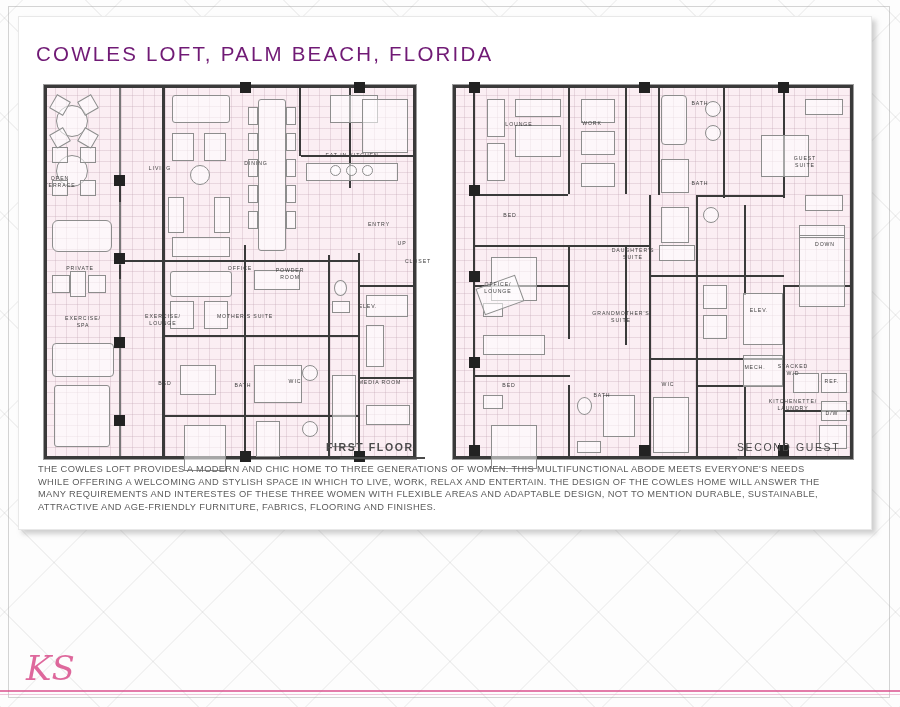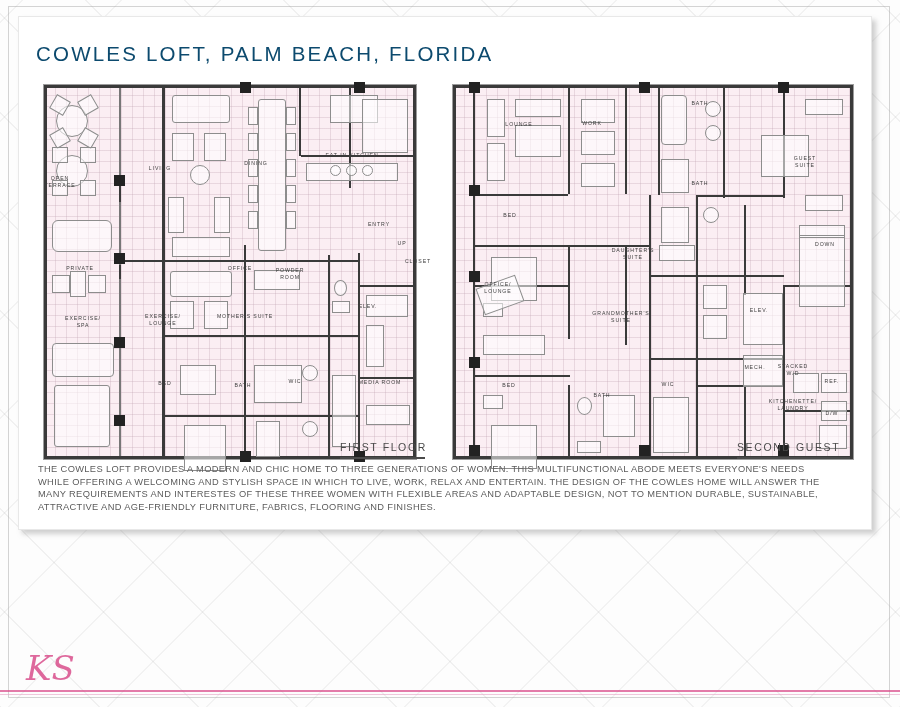--- a/index.html
+++ b/index.html
@@ -24,21 +24,21 @@
   
   #board{
     position:absolute;left:18px;top:16px;width:852px;height:512px;
     background:#ffffff;
     box-shadow:4px 4px 5px rgba(120,120,120,.35);
     border:1px solid #e8e8e8;
   }
   
   #title{
     position:absolute;left:36px;top:42px;
-    font-size:20.5px;letter-spacing:2.2px;color:#0c4a6e;
+    font-size:20.5px;letter-spacing:2.2px;color:#701a75;
     font-family:"Liberation Sans", sans-serif;font-weight:400;
   }
   
   .plan{
     position:absolute;background:#fbeef3;
     border:1px solid #9c9c9c;
     background-image:
       repeating-linear-gradient(0deg, rgba(190,160,175,.30) 0 1px, rgba(0,0,0,0) 1px 11px),
       repeating-linear-gradient(90deg, rgba(190,160,175,.30) 0 1px, rgba(0,0,0,0) 1px 11px);
   }
@@ -322,21 +322,21 @@
     <div class="lbl" style="left: 802px; top: 378px; width: 60px;">REF.</div>
     <div class="lbl" style="left: 479px; top: 382px; width: 60px;">BED</div>
     <div class="lbl" style="left: 572px; top: 392px; width: 60px;">BATH</div>
     <div class="lbl" style="left: 638px; top: 381px; width: 60px;">WIC</div>
     <div class="lbl" style="left: 763px; top: 398px; width: 60px;">KITCHENETTE/
 LAUNDRY</div>
     <div class="lbl" style="left: 802px; top: 410px; width: 60px;">D/W</div>
   </div>
 
 <div class="floorbar" style="left:340px;top:457px;width:85px;"></div>
-<div class="floorlabel" style="left:340px;top:441px;">FIRST FLOOR</div>
+<div class="floorlabel" style="left:326px;top:441px;font-weight:bold;">FIRST FLOOR</div>
 <div class="floorbar" style="left:737px;top:457px;width:113px;"></div>
 <div class="floorlabel" style="left:737px;top:441px;">SECOND GUEST</div>
 
 <div id="desc">The Cowles Loft provides a modern and chic home to three generations of women.  This multifunctional abode meets everyone's needs while offering a welcoming and stylish space in which to live, work, relax  and entertain.  The design of the cowles home will answer the many requirements and interestes of these three women with flexible areas and adaptable design, not to mention durable, sustainable, attractive and age-friendly furniture, fabrics, flooring and finishes.</div>
 
 <div id="imgrow">
   
   
 
   

